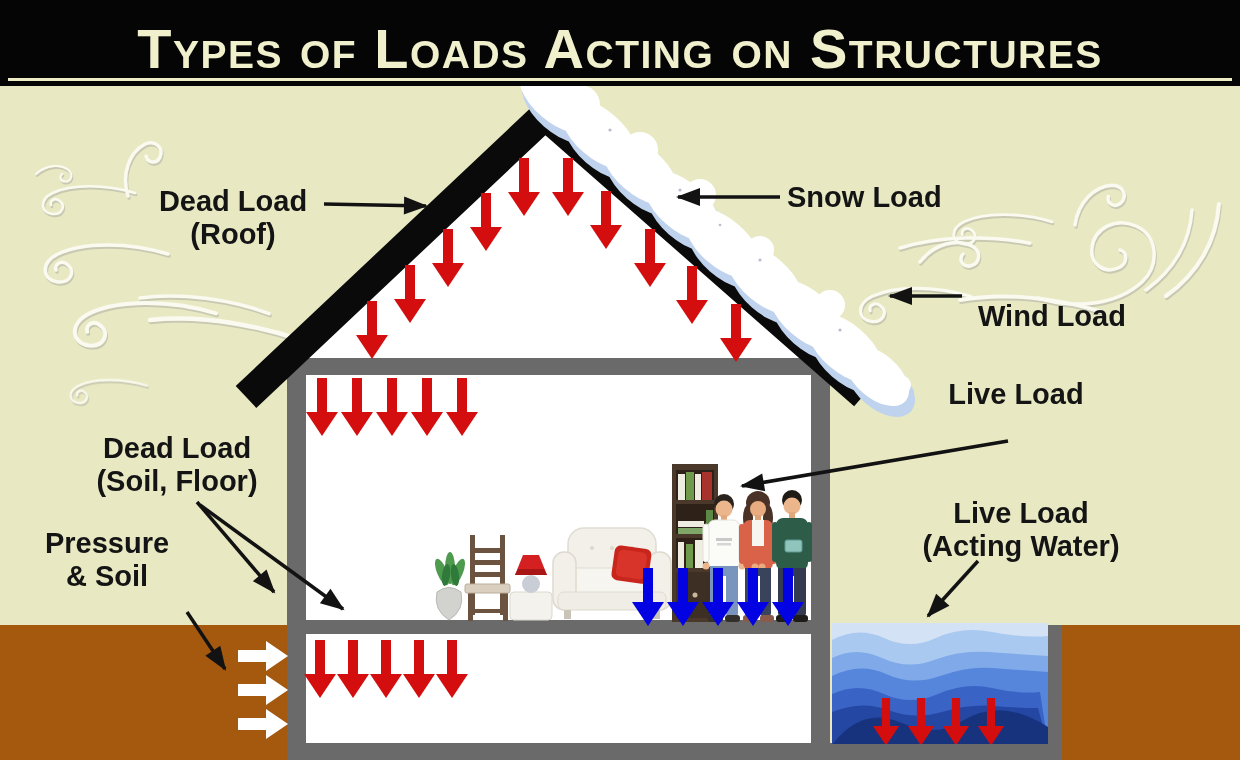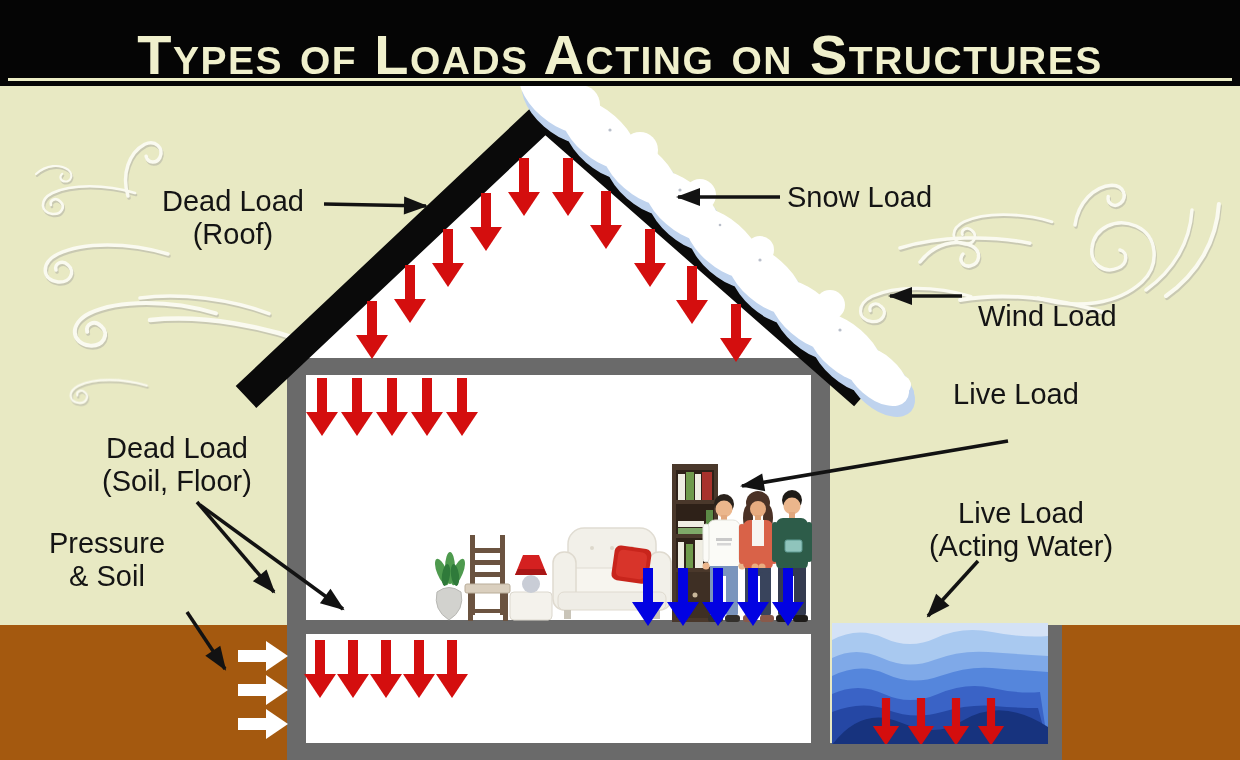--- a/index.html
+++ b/index.html
@@ -1,23 +1,23 @@
 <!DOCTYPE html>
 <html><head>
 <meta charset="utf-8">
 <style>
   html,body{margin:0;padding:0;background:#666;}
   .stage{position:relative;width:1240px;height:760px;overflow:hidden;
          background:#E8E9C3;font-family:"Liberation Sans",sans-serif;}
   .titlebar{position:absolute;top:0;left:0;width:1240px;height:86px;background:#050505;z-index:5;}
-  .titlebar h1{margin:16px;text-align:center;font-variant:small-caps;font-weight:bold;
+  .titlebar h1{margin:10px;text-align:center;font-variant:small-caps;font-weight:bold;
          font-size:56px;line-height:78px;color:#F0F0CC;letter-spacing:1.5px;}
   .title-rule{position:absolute;bottom:5px;left:8px;right:8px;height:3px;background:#EDEEC6;}
   svg.diagram{position:absolute;top:0;left:0;z-index:1;}
-  .label{position:absolute;color:#141414;font-weight:normal;font-size:29px;line-height:33px;
+  .label{position:absolute;color:#141414;font-weight:bold;font-size:29px;line-height:33px;
          text-align:center;transform:translateX(-50%);white-space:nowrap;z-index:4;}
   .label span{display:block;}
   .label.la{transform:none;text-align:left;}
   .swirl{filter:drop-shadow(1.5px 2.5px 0px #C9C9B2);}
   .swirl use{stroke:#FAFAF0;stroke-width:3.5;fill:none;stroke-linecap:round;}
 </style>
 </head>
 <body>
 
 <div class="stage">

